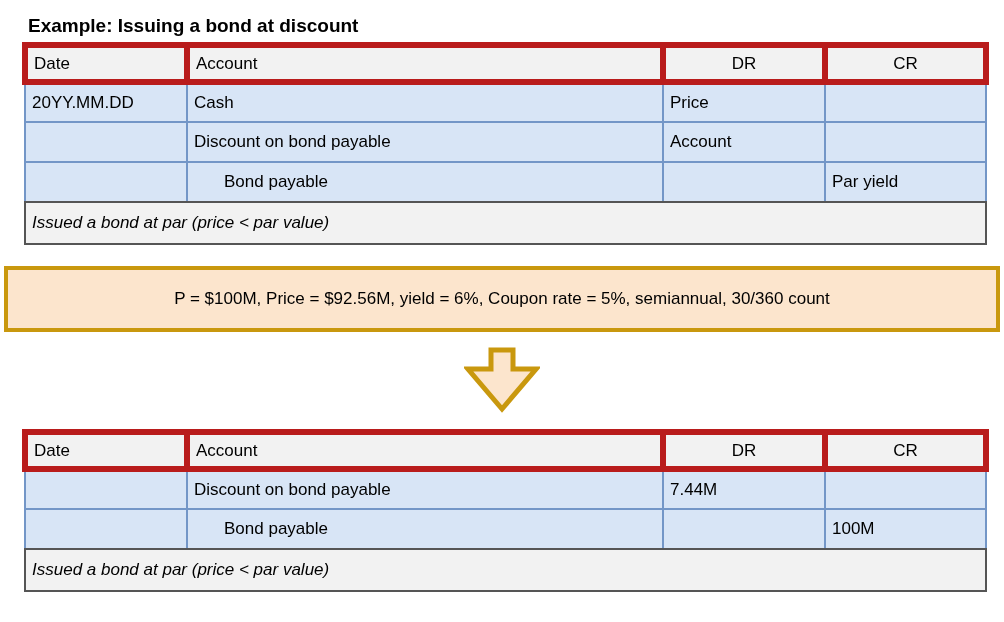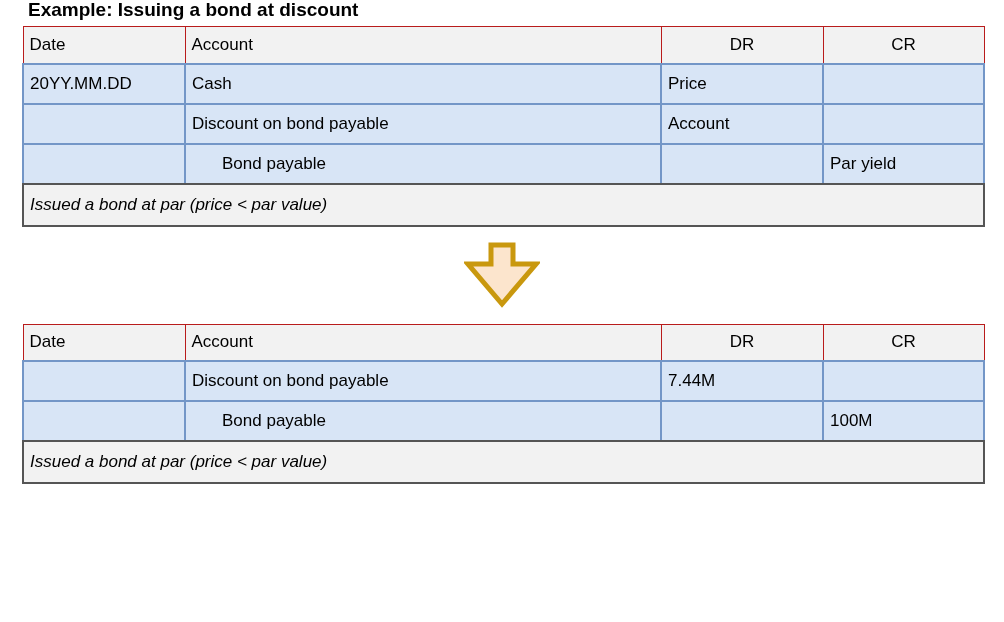--- a/index.html
+++ b/index.html
@@ -10,41 +10,41 @@
     width: 1004px;
     height: 622px;
     font-family: "Liberation Sans", sans-serif;
     color: #000000;
     overflow: hidden;
   }
   .page { position: relative; width: 1004px; height: 622px; }
 
   .title {
     margin: 0;
-    padding: 0 0 7px 28px;
+    padding: 16px 0 7px 28px;
     font-size: 19px;
     font-weight: bold;
     line-height: 1.0;
   }
 
   table.journal {
     border-collapse: collapse;
     table-layout: fixed;
     margin-left: 22px;
     width: 961px;
     font-size: 17px;
   }
   table.journal col.c-date    { width: 162px; }
   table.journal col.c-account { width: 476px; }
   table.journal col.c-dr      { width: 162px; }
   table.journal col.c-cr      { width: 161px; }
 
   table.journal th {
     background: #f2f2f2;
-    border: 1px solid #b91c1c;
+    border: 6px solid #b91c1c;
     font-weight: normal;
     height: 37px;
     padding: 0 6px;
   }
   table.journal td.data {
     background: #d8e5f6;
     border: 2px solid #7396c7;
     height: 40px;
     padding: 8px 6px;
   }
@@ -121,20 +121,23 @@
         <td class="data al indent">Bond payable</td>
         <td class="data ar"></td>
         <td class="data ar">Par yield</td>
       </tr>
       <tr>
         <td class="caption al" colspan="4">Issued a bond at par (price &lt; par value)</td>
       </tr>
     </tbody>
   </table>
 
+  <div class="assumption-box">
+    <span>P = $100M, Price = $92.56M, yield = 6%, Coupon rate = 5%, semiannual, 30/360 count</span>
+  </div>
 
   <div class="arrow-wrap">
     <svg width="76" height="68" viewBox="0 0 76 68">
       <polygon points="27,3 49,3 49,22 72,22 38,62 4,22 27,22" fill="#fce5cd" stroke="#c9980e" stroke-width="5" stroke-linejoin="miter"></polygon>
     </svg>
   </div>
 
   <table class="journal t2">
     <colgroup>
       <col class="c-date">

